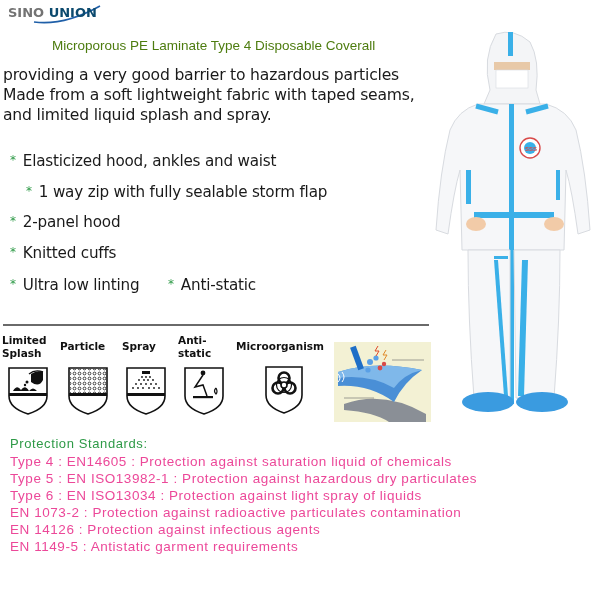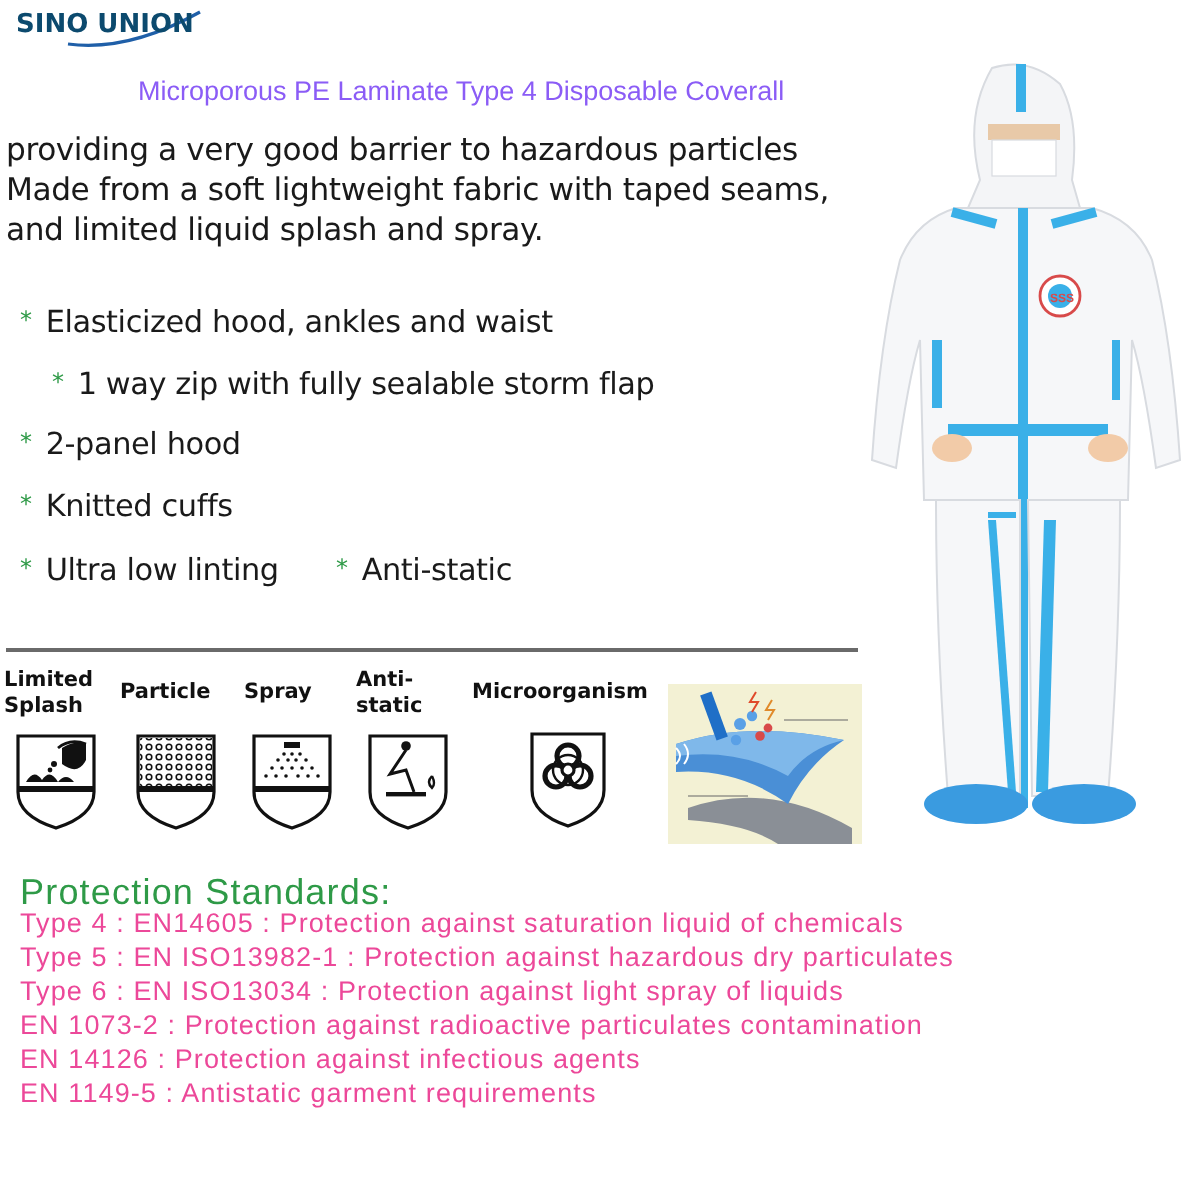--- a/index.html
+++ b/index.html
@@ -1,43 +1,43 @@
 <!DOCTYPE html>
 <html><head>
   <meta charset="utf-8">
   <style>
     * { margin:0; padding:0; box-sizing:border-box; }
     html, body { width:600px; height:600px; background:#ffffff; overflow:hidden; }
     body { position:relative; font-family:"Liberation Sans", sans-serif; color:#1a1a1a; }
 
     .logo { position:absolute; left:4px; top:2px; width:95px; height:22px; }
     .logo-text { position:absolute; left:4px; top:3px; font-family:"DejaVu Sans", sans-serif; font-size:13px; font-weight:bold; letter-spacing:0px; white-space:nowrap; }
-    .logo-text .l1 { color:#0c4a6e; }
+    .logo-text .l1 { color:#737373; }
     .logo-text .l2 { color:#0c4a6e; }
     .logo svg { position:absolute; left:0; top:0; }
 
-    .product-title { position:absolute; left:52px; top:38px; font-size:13.5px; color:#8b5cf6; white-space:nowrap;margin-left:17px; }
+    .product-title { position:absolute; left:52px; top:38px; font-size:13.5px; color:#4d7c0f; white-space:nowrap; }
 
     .description { position:absolute; left:3px; top:65px; width:420px; font-family:"DejaVu Sans", sans-serif; font-size:15.6px; line-height:20px; color:#1a1a1a; letter-spacing:-0.2px; }
 
     .features { position:absolute; left:10px; top:152px; font-family:"DejaVu Sans", sans-serif; font-size:15.2px; color:#1a1a1a; }
     .feature { position:absolute; white-space:nowrap; letter-spacing:-0.2px; }
     .feature .star { color:#2e9a47; font-size:12px; margin-right:7px; position:relative; top:-2px; }
 
     .divider { position:absolute; left:3px; top:324px; width:426px; height:2px; background:#6a6a6a; }
 
     .icon-block { position:absolute; text-align:left; }
     .icon-label { font-family:"DejaVu Sans", sans-serif; font-weight:bold; font-size:10.5px; line-height:13px; color:#111; white-space:nowrap; }
     .icon-block svg { display:block; margin:0 auto; }
 
     .diagram { position:absolute; left:334px; top:342px; width:97px; height:80px; background:#f3f1d4; overflow:hidden; }
 
     .coverall { position:absolute; left:418px; top:20px; width:178px; height:395px; }
 
-    .standards-title { position:absolute; left:10px; top:436px; font-size:18px; color:#2e9a47; letter-spacing:0.6px; white-space:nowrap; }
+    .standards-title { position:absolute; left:10px; top:436px; font-size:13px; color:#2e9a47; letter-spacing:0.6px; white-space:nowrap; }
     .standards { position:absolute; left:10px; top:453px; font-size:13.5px; line-height:17px; color:#ec4899; letter-spacing:0.55px; }
     .std-line { white-space:nowrap; }
   </style>
 </head>
 <body>
 
 <div class="logo">
   <svg width="100" height="24" viewBox="0 0 100 24">
     <path d="M30 20 Q60 24 96 4" stroke="#1f5fa8" stroke-width="1.6" fill="none"></path>
   </svg>

